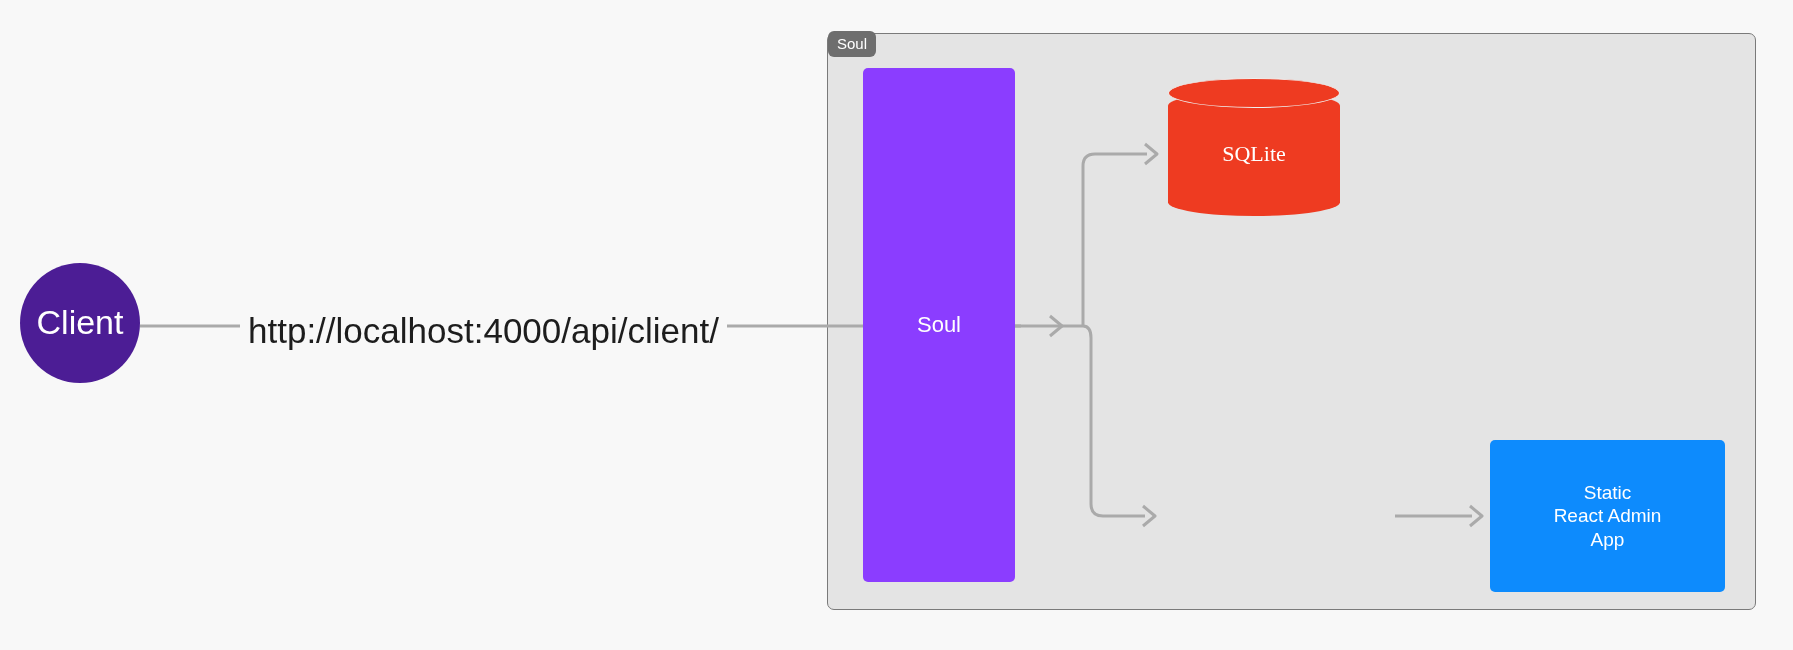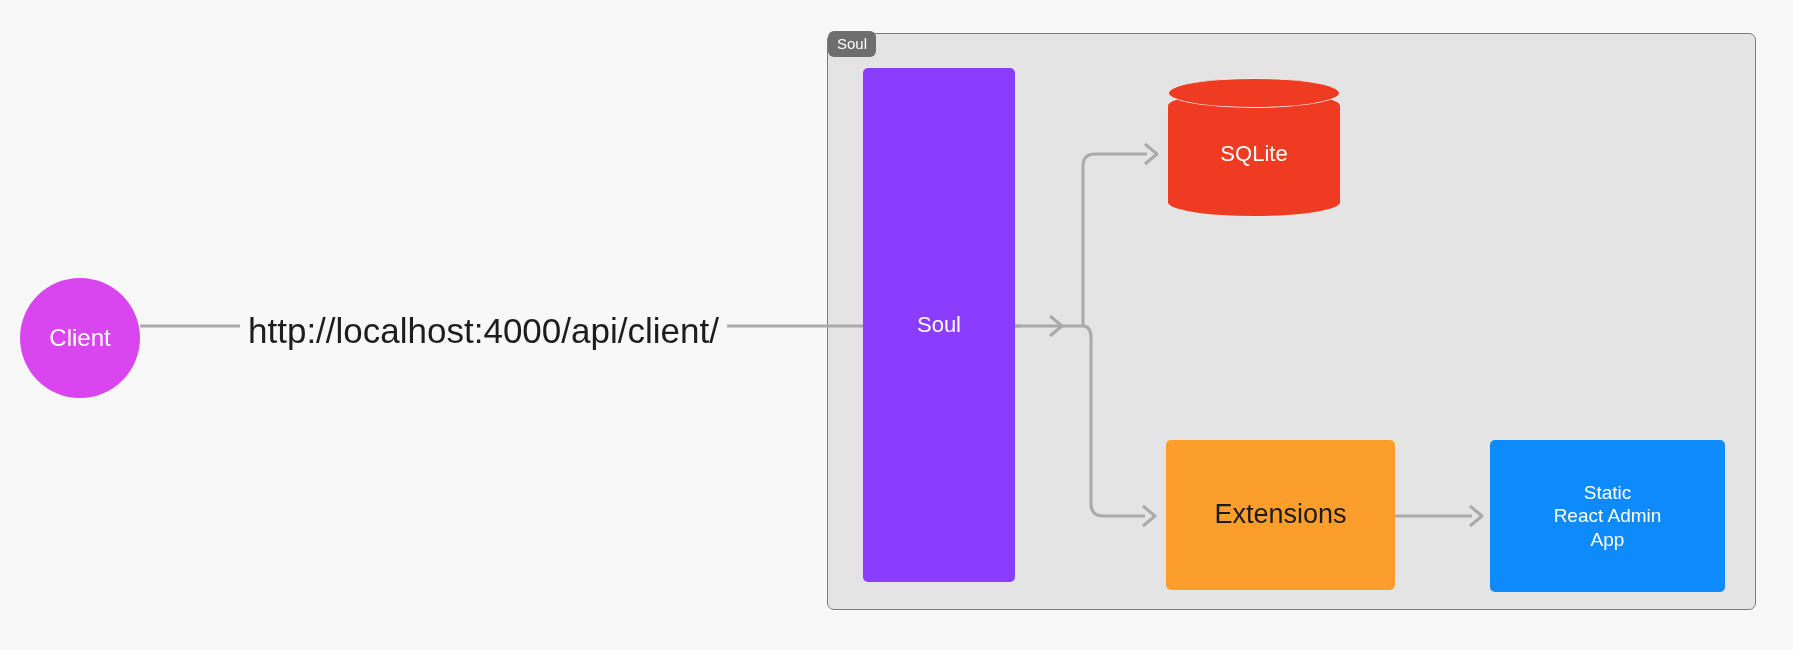--- a/index.html
+++ b/index.html
@@ -77,45 +77,46 @@
     border-radius: 5px;
   }
   .node-label {
     display: block;
     line-height: 1.23;
     white-space: pre-line;
   }
   
   #node-client {
     left: 20px;
-    top: 278px;
+    top: 263px;
     width: 120px;
     height: 120px;
-    background: #d946ef;
-    color: #ffffff;
-    font-size: 24px;
+    background: #4c1d95;
+    color: #ffffff;
+    font-size: 34px;
   }
   
   #node-soul {
     left: 863px;
     top: 68px;
     width: 152px;
     height: 514px;
     background: #8b3dff;
     color: #ffffff;
     font-size: 22px;
   }
   
   #node-sqlite {
     left: 1168px;
     top: 78px;
     width: 172px;
     height: 152px;
     color: #ffffff;
     font-size: 22px;
+    font-family: Liberation Serif, serif;
   }
   .cyl-body {
     position: absolute;
     left: 0;
     top: 14px;
     width: 100%;
     height: 124px;
     background: #ee3b21;
     border-radius: 50% / 11%;
   }
@@ -212,23 +213,20 @@
   </div>
 
   <div class="node" id="node-sqlite">
     <span class="cyl-body"></span>
     <span class="cyl-top"></span>
     <span class="cyl-text">
       <span class="node-label">SQLite</span>
     </span>
   </div>
 
-  <div class="node node-rect" id="node-extensions">
-    <span class="node-label">Extensions</span>
-  </div>
 
   <div class="node node-rect" id="node-admin">
     <span class="node-label">Static
 React Admin
 App</span>
   </div>
 
 </div>
 
 </body></html>

